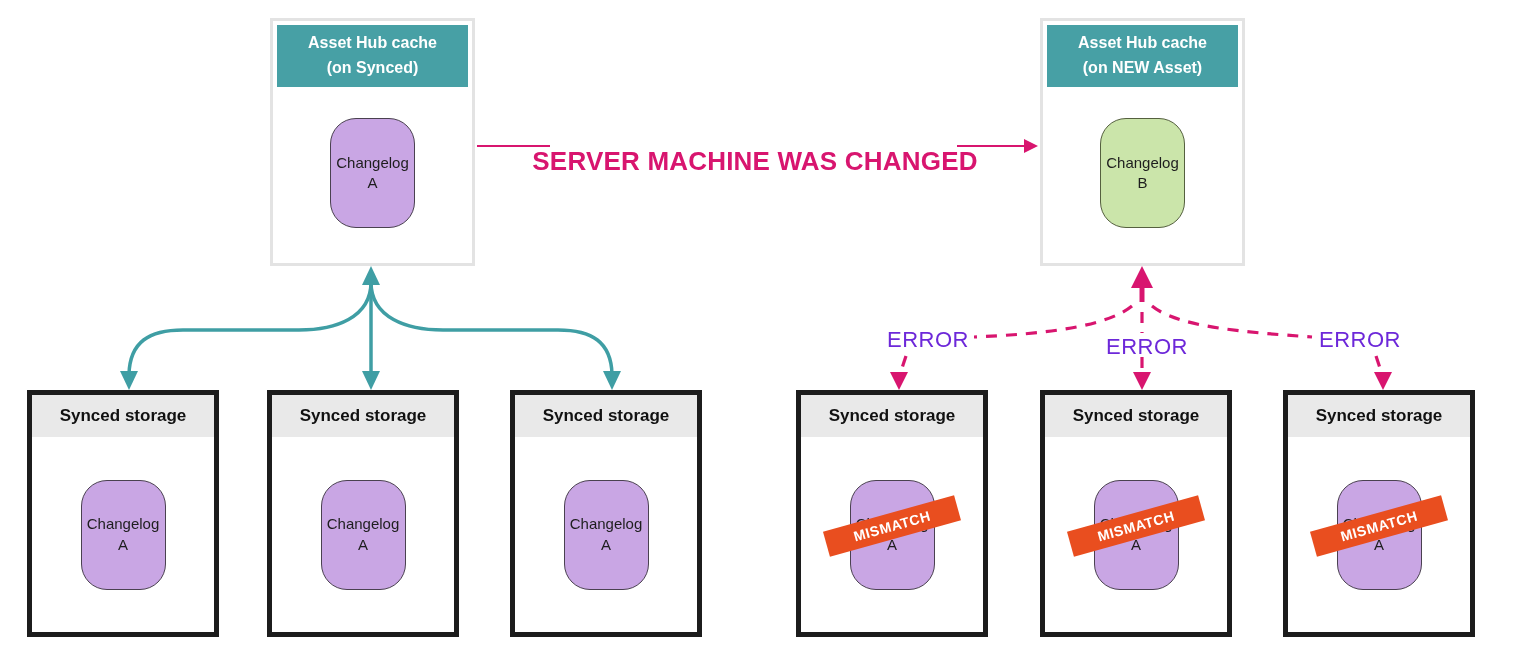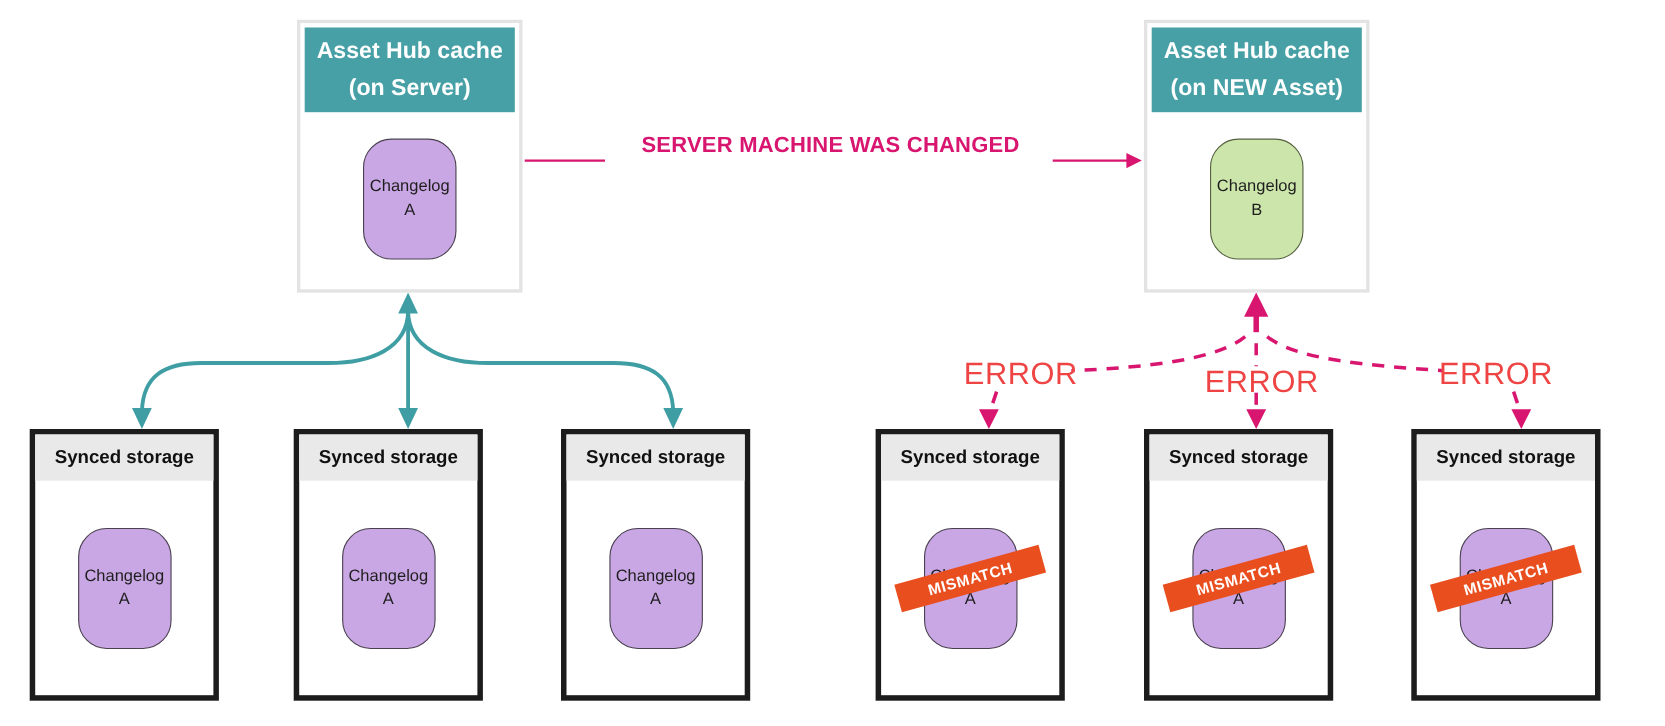--- a/index.html
+++ b/index.html
@@ -5,52 +5,52 @@
   html,body{margin:0;padding:0;background:#ffffff;}
   body{width:1514px;height:660px;overflow:hidden;
        font-family:"Liberation Sans",sans-serif;-webkit-font-smoothing:antialiased;}
   .canvas{position:absolute;left:0;top:0;width:1514px;height:660px;}
 
   
   .hub-box{position:absolute;top:18px;width:205px;height:248px;box-sizing:border-box;
            border:3px solid #e3e3e3;background:#ffffff;padding:4px;
            display:flex;flex-direction:column;}
   .hub-left{left:270px;} .hub-right{left:1040px;}
-  .hub-header{background:#47a0a5;color:#ffffff;font-weight:bold;font-size:21px;
+  .hub-header{background:#47a0a5;color:#ffffff;font-weight:bold;font-size:16px;
               line-height:1.55;text-align:center;padding:6px 2px;flex:0 0 auto;}
   .hub-header .u{text-underline-offset:3px;text-decoration-thickness:2px;}
   .hub-body{flex:1 1 auto;display:flex;align-items:center;justify-content:center;}
 
   
   .pill{width:85px;height:110px;box-sizing:border-box;border-radius:26px;
         border:1.5px solid #4a4150;display:flex;flex-direction:column;
         align-items:center;justify-content:center;font-size:15px;color:#1e1e1e;
         line-height:1.35;text-align:center;position:relative;}
   .pill-purple{background:#c9a6e4;}
   .pill-green{background:#cbe5aa;border-color:#55603f;}
 
   
-  .storage-box{position:absolute;top:390px;width:172px;height:247px;box-sizing:border-box;
+  .storage-box{position:absolute;top:390px;width:192px;height:247px;box-sizing:border-box;
                border:5px solid #1c1c1c;background:#ffffff;display:flex;flex-direction:column;}
   .storage-header{background:#e9e9e9;color:#111111;font-weight:bold;font-size:17px;
                   text-align:center;line-height:42px;height:42px;flex:0 0 auto;}
   .storage-body{flex:1 1 auto;display:flex;align-items:center;justify-content:center;}
 
   
   .mismatch{position:absolute;left:50%;top:42%;width:136px;height:26px;
             transform:translate(-50%,-50%) rotate(-15.5deg);
             background:#e94e1f;color:#ffffff;font-weight:bold;font-size:14px;
             letter-spacing:.6px;display:flex;align-items:center;justify-content:center;
             z-index:3;}
 
   
-  .transition-label{position:absolute;left:475px;top:121px;width:560px;text-align:center;
-                    color:#d8156f;font-weight:bold;font-size:20px;letter-spacing:.2px;}
-  .error-label{position:absolute;transform:translate(-50%,-50%);color:#ef4444;
-               font-size:28px;font-weight:400;letter-spacing:.5px;}
+  .transition-label{position:absolute;left:475px;top:146px;width:560px;text-align:center;
+                    color:#d8156f;font-weight:bold;font-size:26px;letter-spacing:.2px;}
+  .error-label{position:absolute;transform:translate(-50%,-50%);color:#6d28d9;
+               font-size:22px;font-weight:400;letter-spacing:.5px;}
 
   svg.overlay{position:absolute;left:0;top:0;pointer-events:none;}
 </style>
 </head>
 <body>
 
 <div class="canvas">
 
   <svg class="overlay" width="1514" height="660" viewBox="0 0 1514 660">
 
@@ -87,21 +87,21 @@
         <polygon points="899,390 890,372 908,372"></polygon>
         <polygon points="1142,390 1133,372 1151,372"></polygon>
         <polygon points="1383,390 1374,372 1392,372"></polygon>
       </g>
     </g>
   </svg>
 
   <div class="hub-box hub-left">
     <div class="hub-header">
       <span style="display:block">Asset Hub cache</span>
-      <span style="display:block">(on Server)</span>
+      <span style="display:block">(on Synced)</span>
     </div>
     <div class="hub-body">
       <div class="pill pill-purple">
         <span>Changelog</span>
         <span>A</span>
       </div>
     </div>
   </div>
 
   <div class="transition-label">SERVER MACHINE WAS CHANGED</div>

